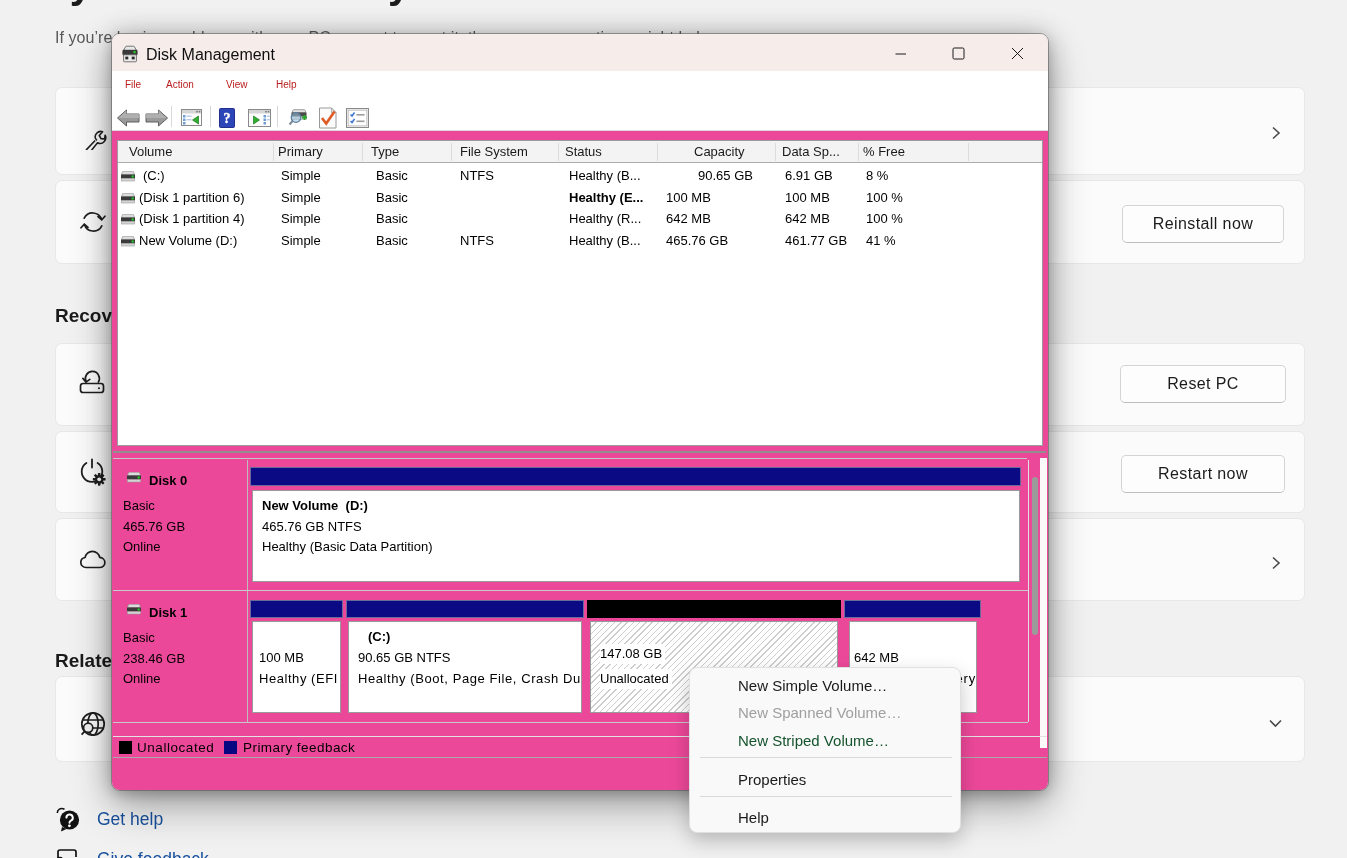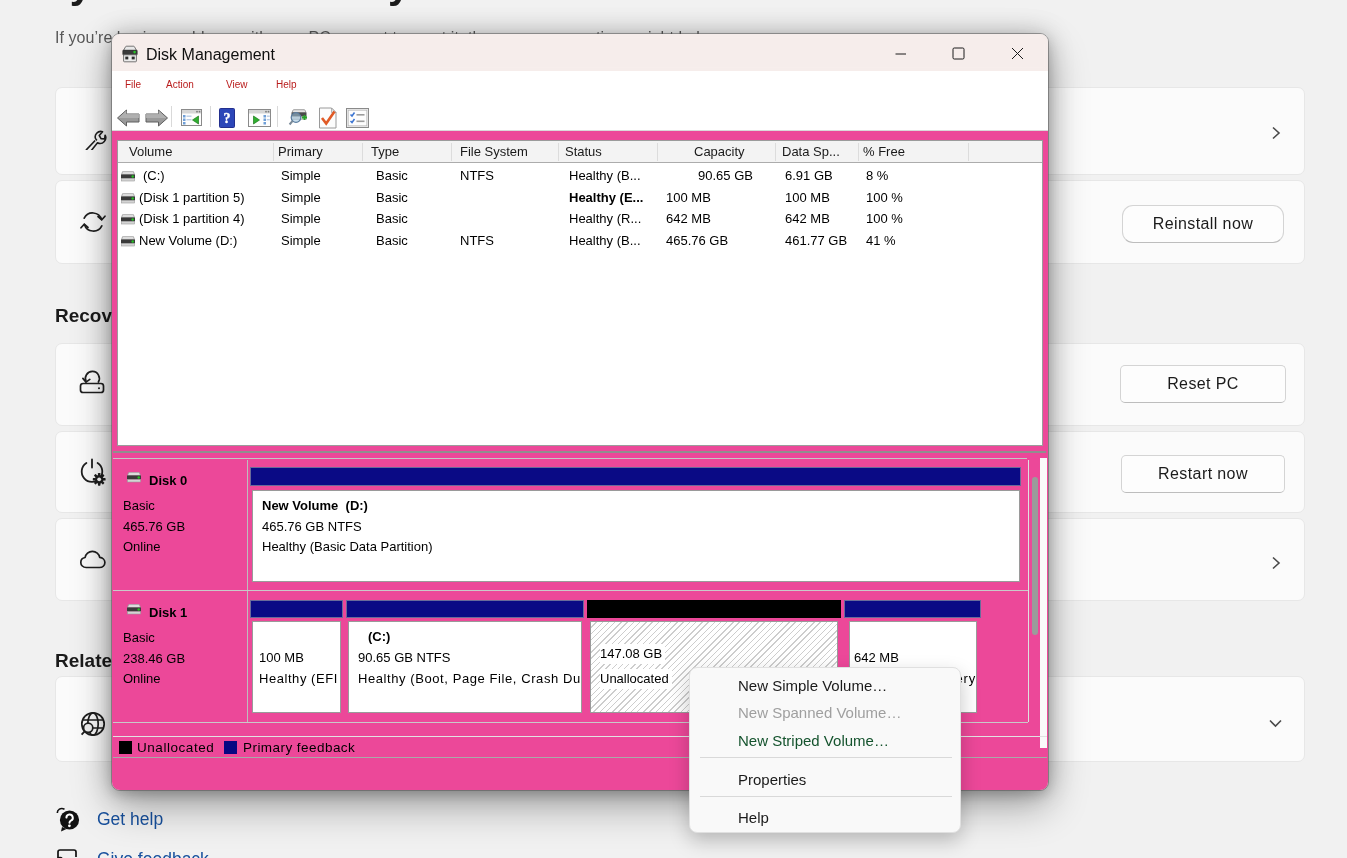--- a/index.html
+++ b/index.html
@@ -68,21 +68,21 @@
   <div class="sec-head" style="top:305px;">Recovery options</div>
   <div class="sec-head" style="top:650px;">Related support</div>
 
   <div class="card" style="top:87px;  height:88px;"></div>
   <div class="card" style="top:180px; height:84px;"></div>
   <div class="card" style="top:343px; height:83px;"></div>
   <div class="card" style="top:431px; height:82px;"></div>
   <div class="card" style="top:518px; height:83px;"></div>
   <div class="card" style="top:676px; height:86px;"></div>
 
-  <div class="btn" style="left:1122px; top:205px; width:162px; height:38px;border-radius:11px;">Reinstall now</div>
+  <div class="btn" style="left:1122px; top:205px; width:162px; height:38px;">Reinstall now</div>
   <div class="btn" style="left:1120px; top:365px; width:166px; height:38px;">Reset PC</div>
   <div class="btn" style="left:1121px; top:455px; width:164px; height:38px;">Restart now</div>
 
   <svg class="chev" style="left:1269px; top:126px;" width="14" height="14" viewBox="0 0 14 14">
       <path d="M4 1.5 L10 7 L4 12.5" fill="none" stroke="#4a4a4a" stroke-width="1.6"></path>
     </svg>
   <svg class="chev" style="left:1269px; top:556px;" width="14" height="14" viewBox="0 0 14 14">
       <path d="M4 1.5 L10 7 L4 12.5" fill="none" stroke="#4a4a4a" stroke-width="1.6"></path>
     </svg>
   <svg class="chev" style="left:1268px; top:716px;" width="15" height="14" viewBox="0 0 15 14">
@@ -263,21 +263,21 @@
           <span style="left:667px;">6.91 GB</span>
           <span style="left:748px;">8 %</span>
       </div>
       <div class="lrow" style="top:46.5px;">
         <svg class="dico" style="left:2px; top:5px;" width="16" height="11" viewBox="0 0 16 11">
             <path d="M1.5 3.5 L2.5 0.8 Q2.7 0.2 3.4 0.2 L12.6 0.2 Q13.3 0.2 13.5 0.8 L14.5 3.5 Z" fill="#dcdcdc" stroke="#909090" stroke-width="0.7"></path>
             <rect x="1" y="3.5" width="14" height="4" fill="#3a3a3a"></rect>
             <circle cx="12.7" cy="5.5" r="1.2" fill="#22c022"></circle>
             <rect x="1.5" y="7.5" width="13" height="2.5" fill="#d4d4d4" stroke="#9a9a9a" stroke-width="0.6"></rect>
           </svg>
-        <span style="left:21px;">(Disk 1 partition 5)</span>
+        <span style="left:21px;">(Disk 1 partition 6)</span>
           <span style="left:163px;">Simple</span>
           <span style="left:258px;">Basic</span>
           <span style="left:451px;font-weight:bold;">Healthy (E...</span>
           <span style="left:548px;">100 MB</span>
           <span style="left:667px;">100 MB</span>
           <span style="left:748px;">100 %</span>
       </div>
       <div class="lrow" style="top:68px;">
         <svg class="dico" style="left:2px; top:5px;" width="16" height="11" viewBox="0 0 16 11">
             <path d="M1.5 3.5 L2.5 0.8 Q2.7 0.2 3.4 0.2 L12.6 0.2 Q13.3 0.2 13.5 0.8 L14.5 3.5 Z" fill="#dcdcdc" stroke="#909090" stroke-width="0.7"></path>

